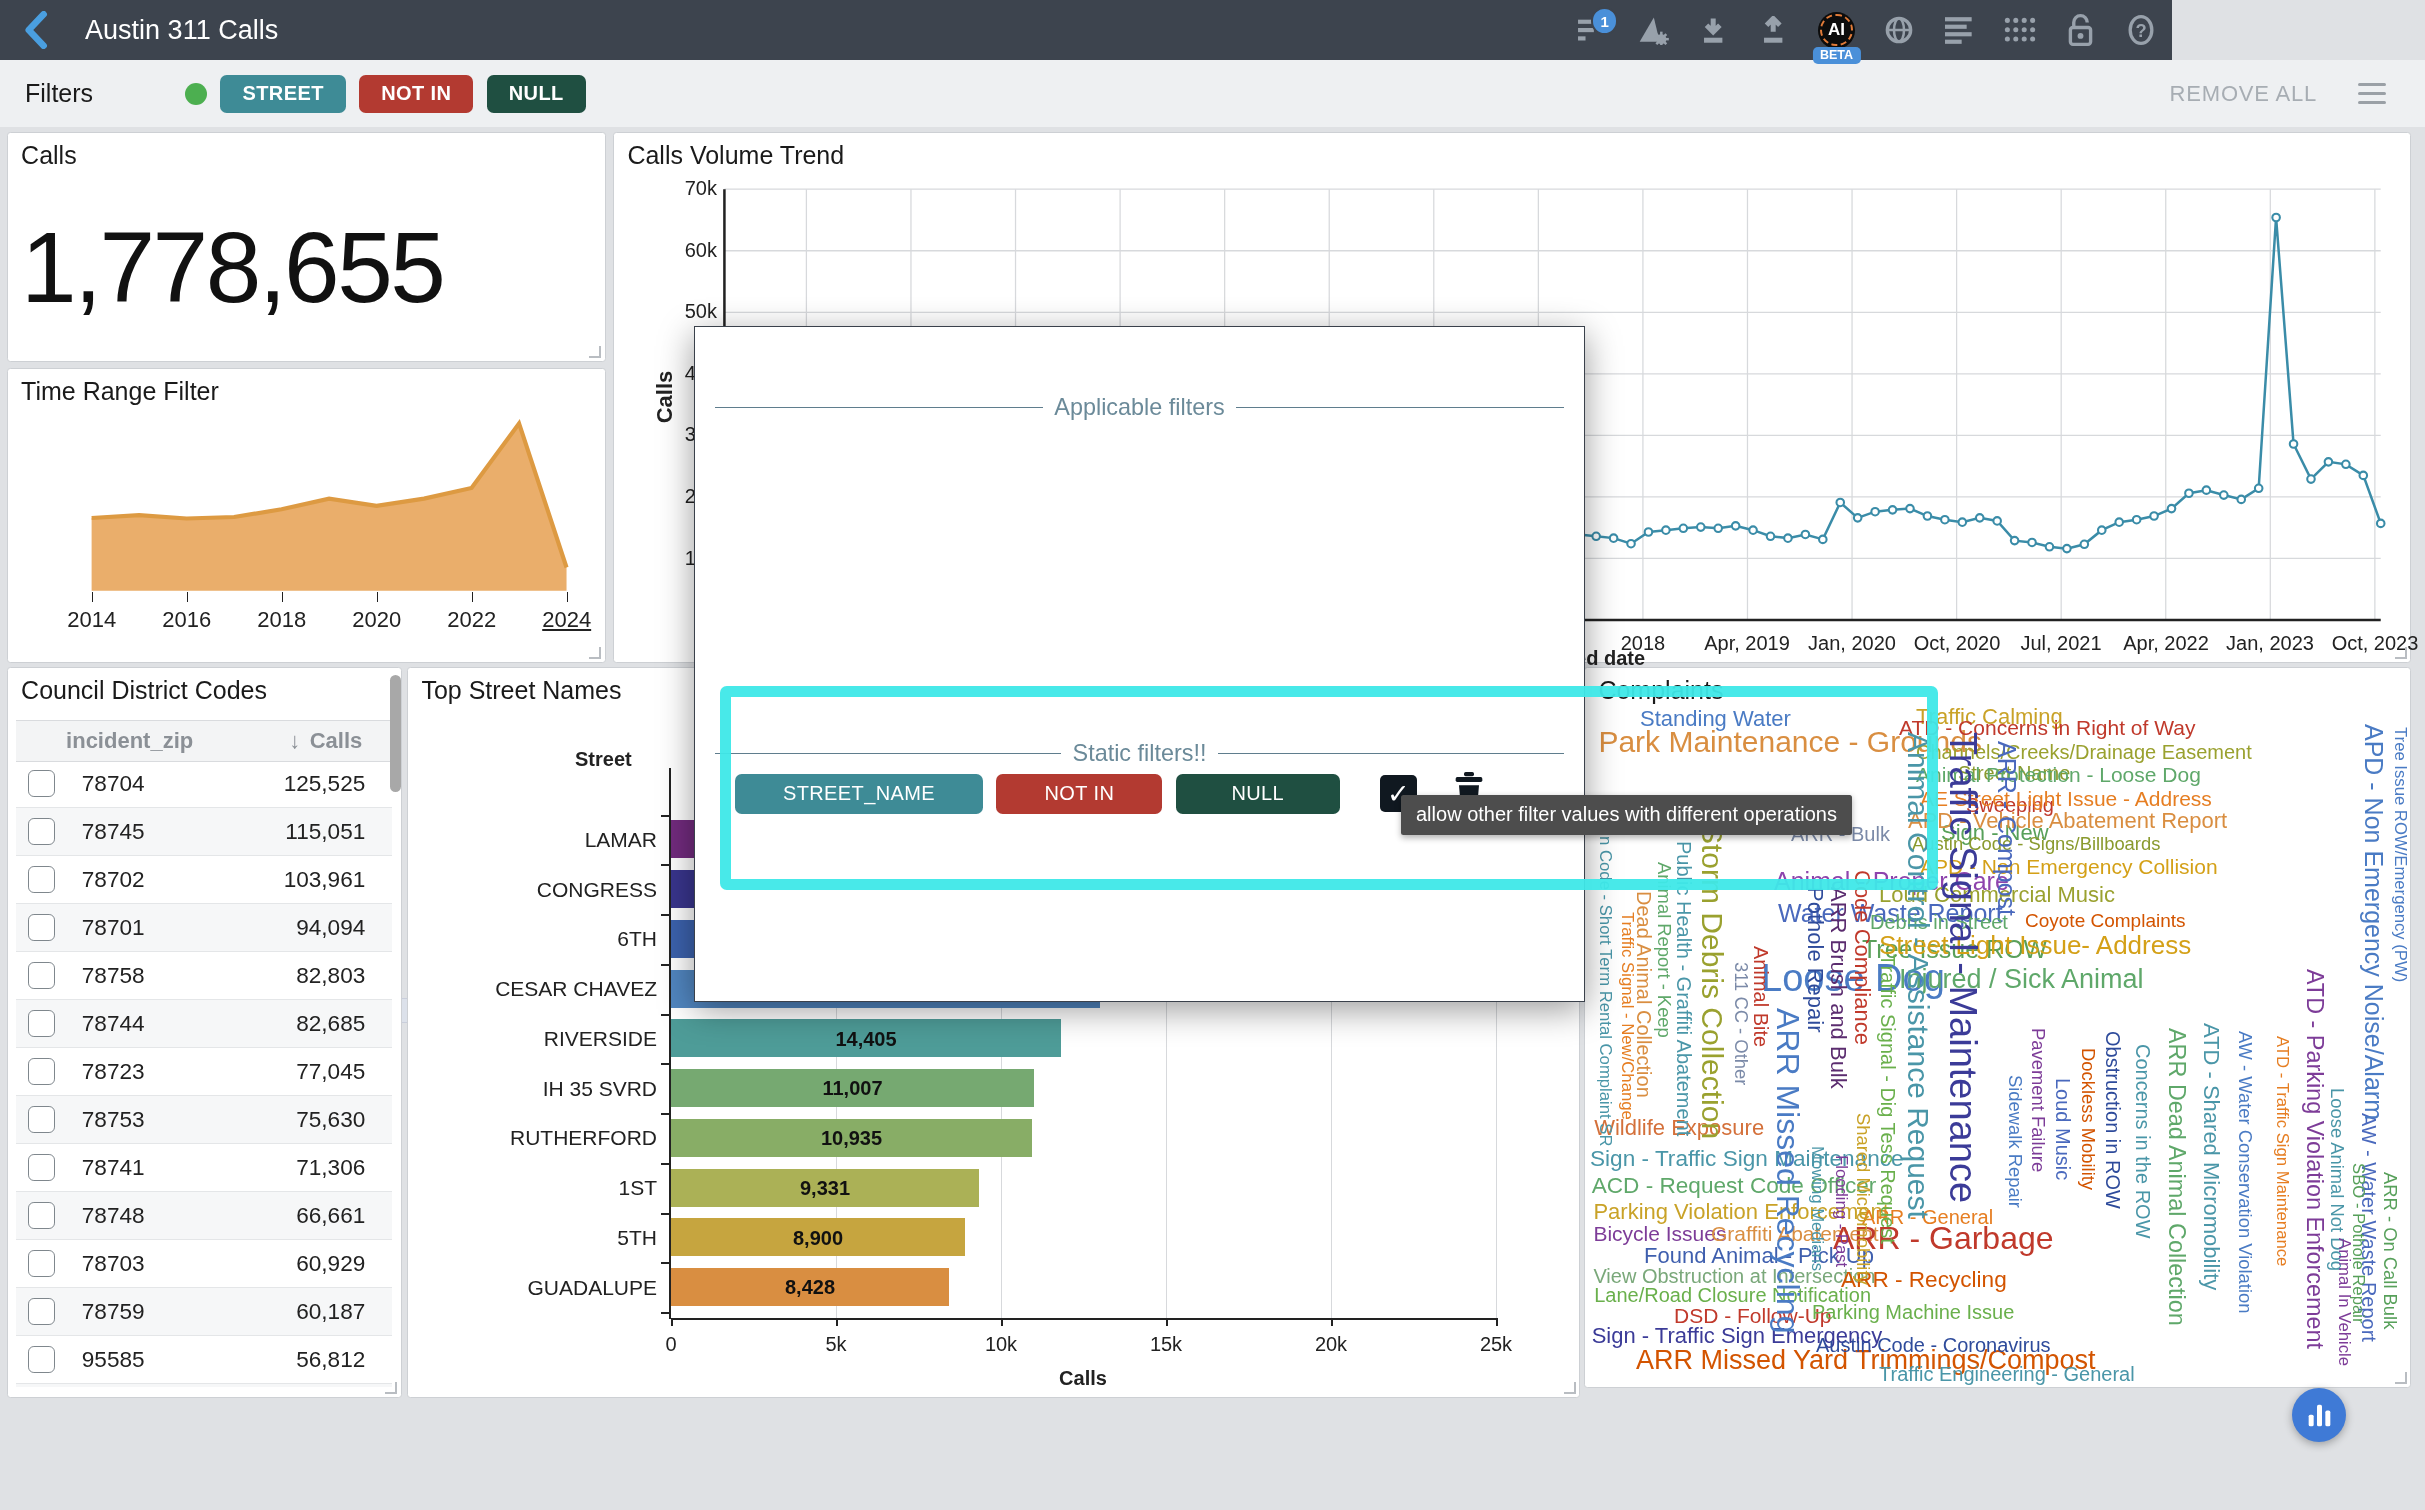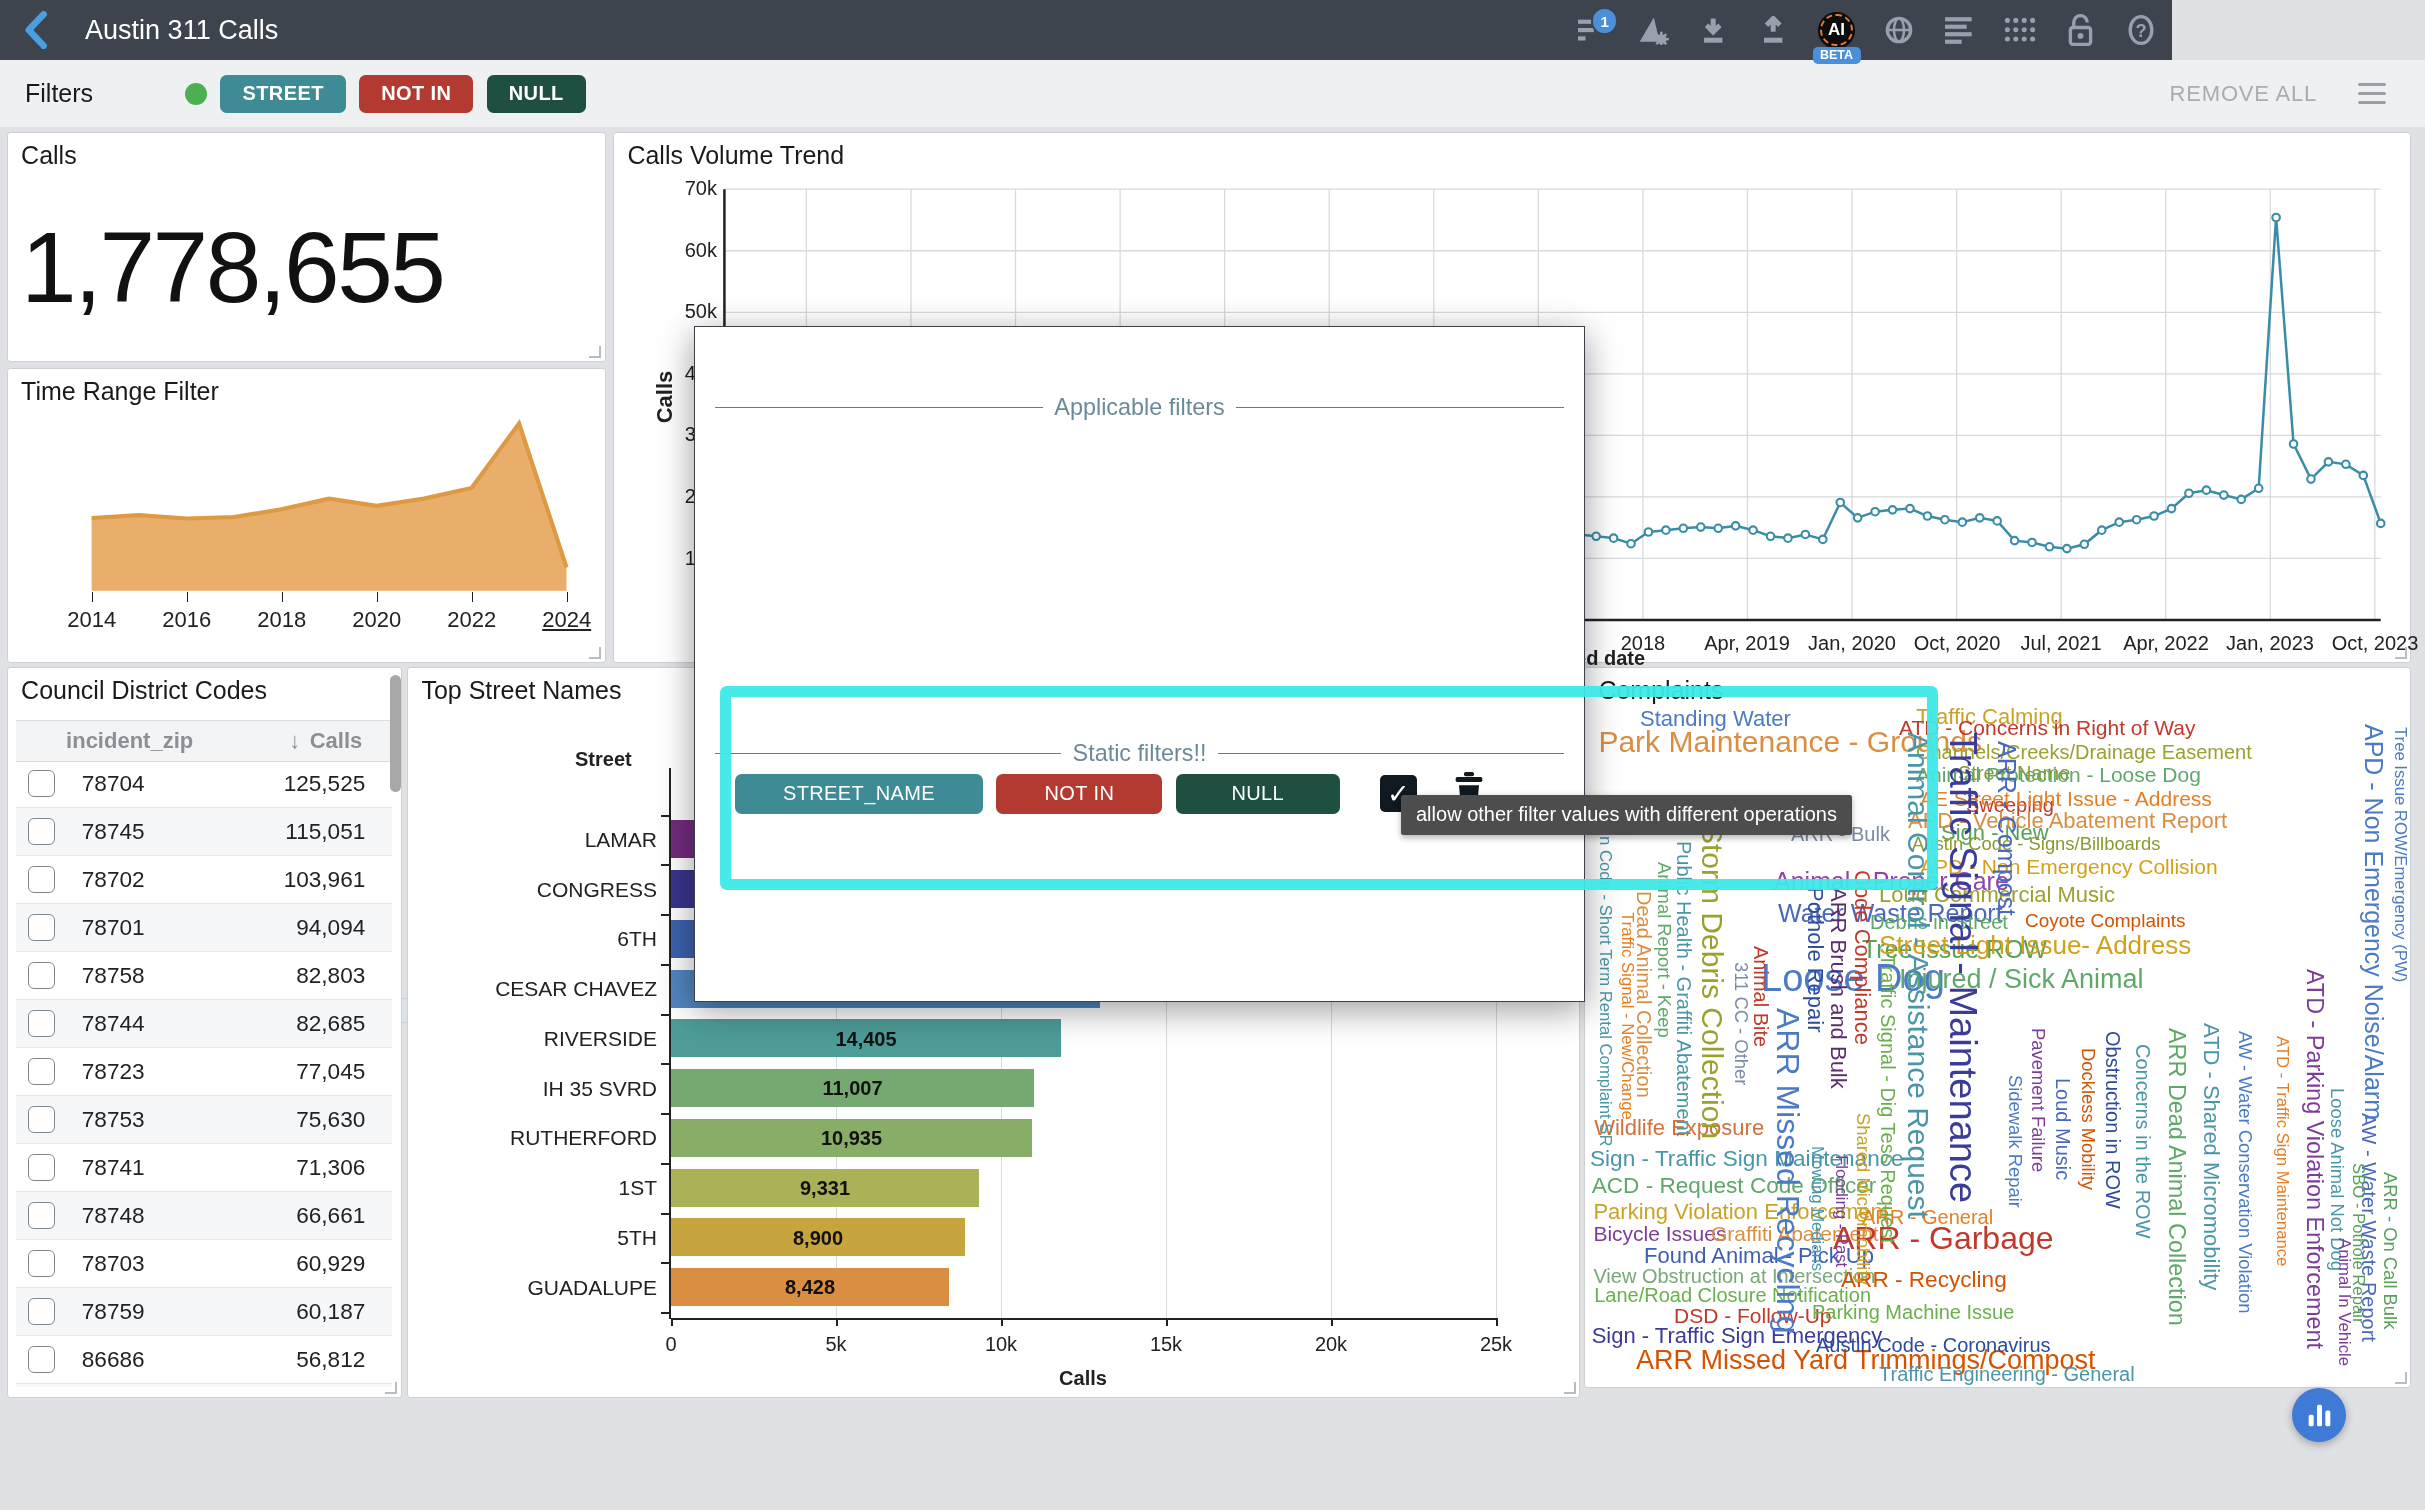--- a/index.html
+++ b/index.html
@@ -446,21 +446,21 @@
           <span class="zip">78703</span>
           <span class="calls">60,929</span>
         </div>
         <div class="trow">
           <span class="cb"></span>
           <span class="zip">78759</span>
           <span class="calls">60,187</span>
         </div>
         <div class="trow">
           <span class="cb"></span>
-          <span class="zip">86686</span>
+          <span class="zip">95585</span>
           <span class="calls">56,812</span>
         </div>
         <div class="trow"></div>
       </div>
     <div id="scrollThumb"></div>
     <div class="rhandle"></div>
   </div>
 
   <div class="panel" style="left:407px;top:667px;width:1171px;height:729px;">
     <div class="ptitle">Top Street Names</div>

